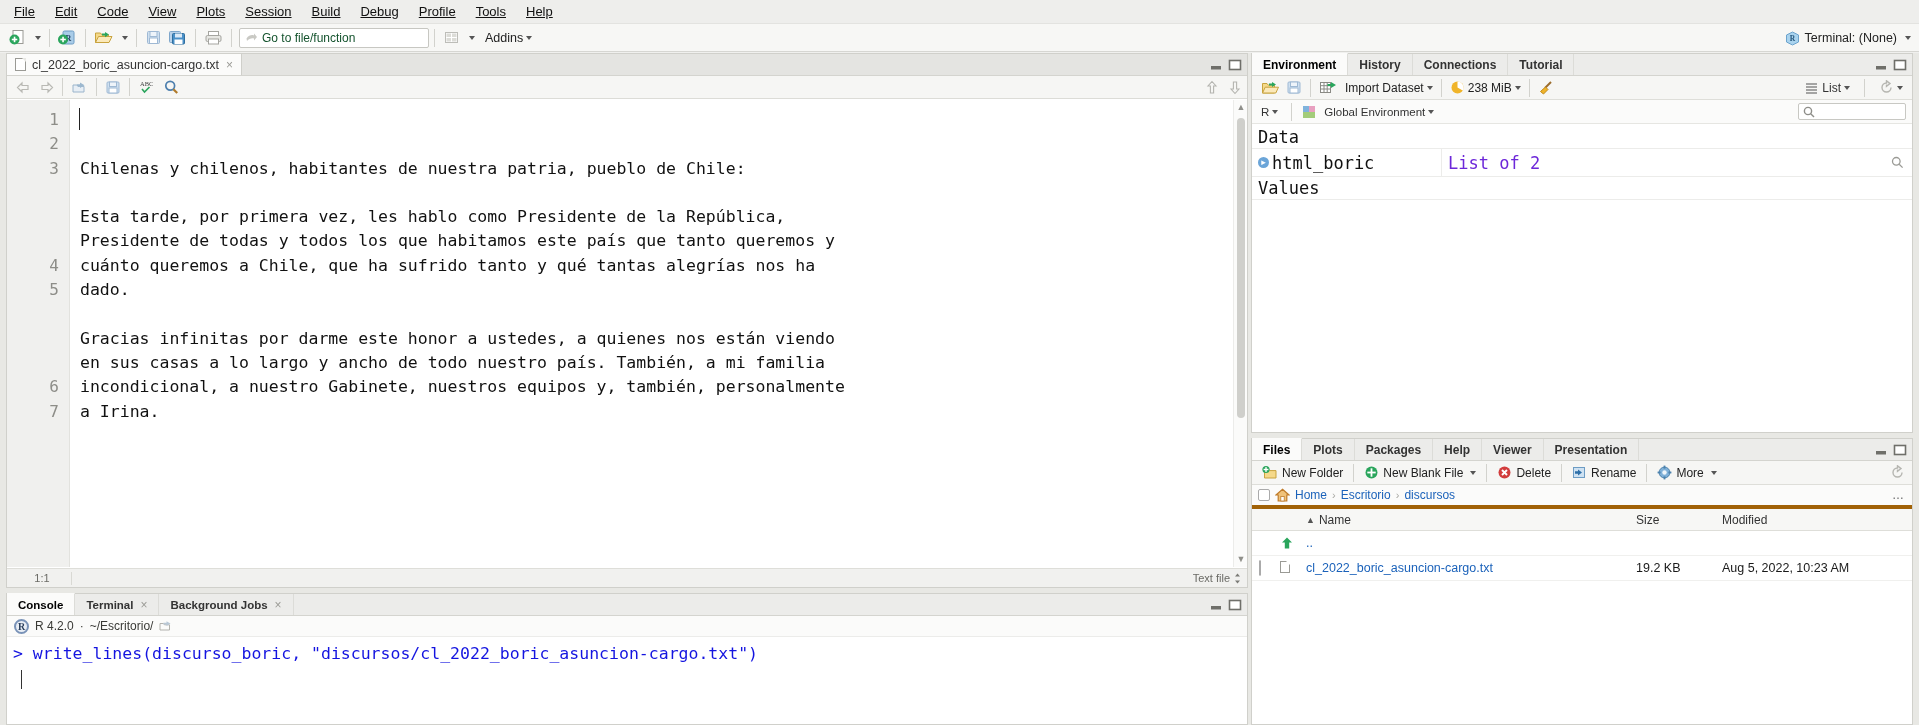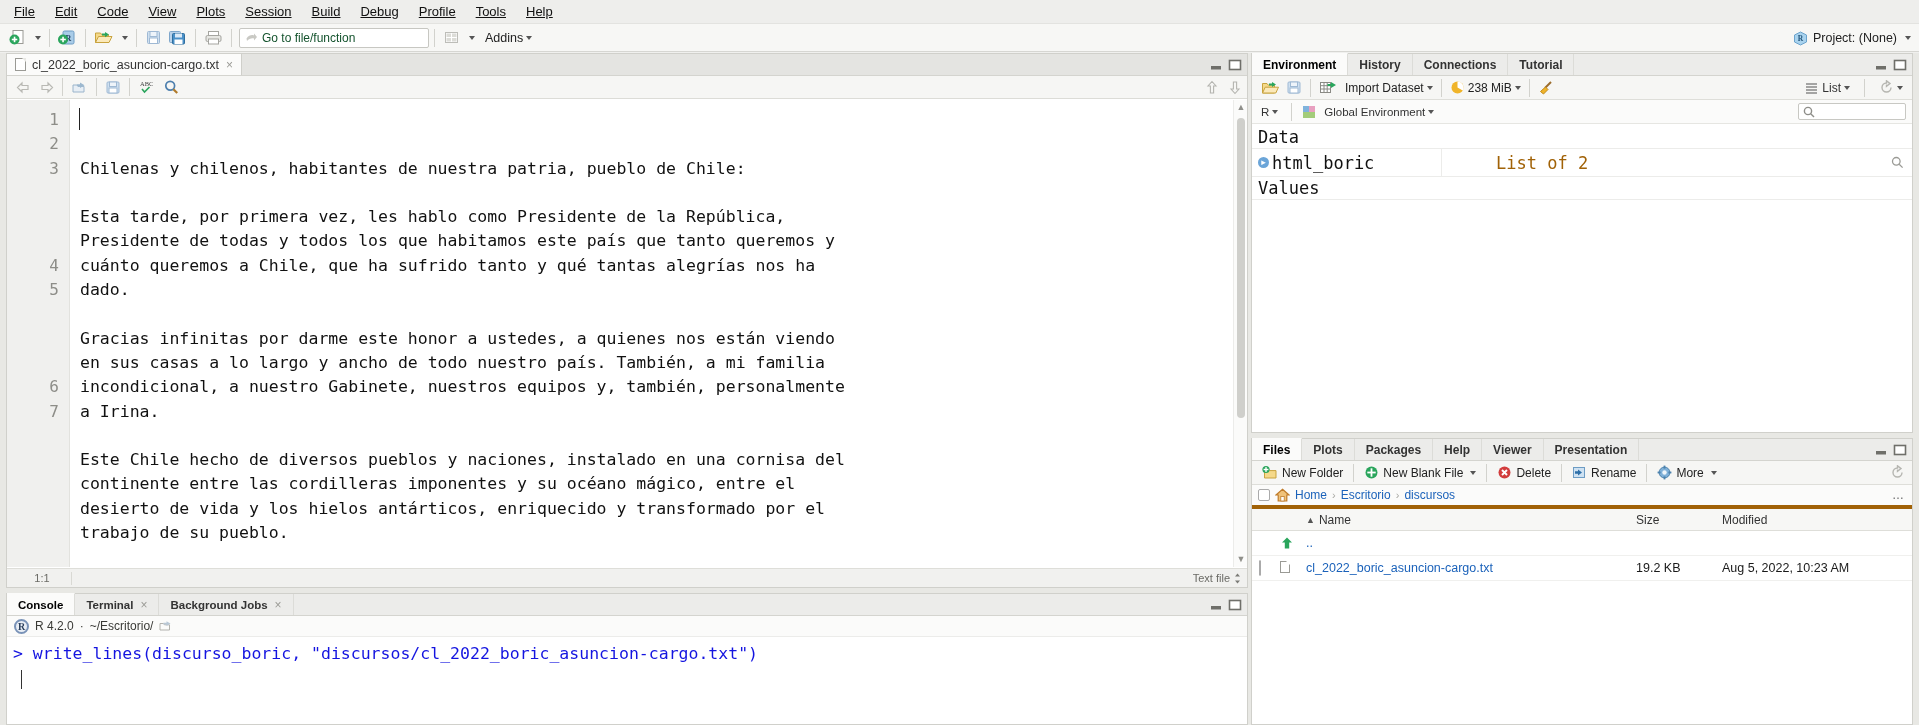--- a/index.html
+++ b/index.html
@@ -334,23 +334,23 @@
     padding-left: 6px;
     display: flex; align-items: center; gap: 3px;
     border-right: 1px solid #ececea;
     height: 100%;
     overflow: hidden; white-space: nowrap;
   }
   .env-row .eval {
     flex: 1;
     font-family: "DejaVu Sans Mono", "Liberation Mono", monospace;
     font-size: 17px;
-    color: #a16207;
+    color: #6d28d9;
     padding-left: 6px;
-    overflow: hidden; white-space: nowrap; margin-left: 48px;
+    overflow: hidden; white-space: nowrap;
   }
   .expand-dot {
     width: 11px; height: 11px; border-radius: 50%;
     background: #6ba5d8; color: #fff;
     font-size: 9px; line-height: 11px; text-align: center;
     font-family: "Liberation Sans", sans-serif;
     flex: none;
   }
   .env-row .magnifier { position: absolute; right: 8px; color: #9a9a95; font-size: 12px; }
 
@@ -513,21 +513,21 @@
   <div class="tb-btn">
     <span id="addins-label">Addins</span>
     <span class="caret"></span>
   </div>
 
   <div id="project-menu">
     <svg width="15" height="15" viewBox="0 0 15 15">
       <path d="M7.5 1 L13.5 4 L13.5 11 L7.5 14 L1.5 11 L1.5 4 z" fill="#a9d3ee" stroke="#6ba3cd"></path>
       <text x="7.5" y="10" font-size="7.5" font-family="serif" font-weight="bold" fill="#24567c" text-anchor="middle">R</text>
     </svg>
-    <span>Project: (None)</span>
+    <span>Terminal: (None)</span>
     <span class="caret"></span>
   </div>
 </div>
 
 <div id="workspace">
 
   <div class="pane" id="source-pane">
     <div class="tabbar" id="source-tabbar">
       <div class="tab" id="src-tab">
         <span class="file-glyph"></span>
@@ -611,24 +611,21 @@
           <div class="gnum" style="height: 24.3px;">6</div>
           <div class="gnum" style="height: 97.2px;">7</div>
         </div>
       <div id="code">
         <div style="white-space: pre;">Chilenas y chilenos, habitantes de nuestra patria, pueblo de Chile:</div><div style="white-space: pre;">&nbsp;</div><div style="white-space: pre;">Esta tarde, por primera vez, les hablo como Presidente de la República,
 Presidente de todas y todos los que habitamos este país que tanto queremos y
 cuánto queremos a Chile, que ha sufrido tanto y qué tantas alegrías nos ha
 dado.</div><div style="white-space: pre;">&nbsp;</div><div style="white-space: pre;">Gracias infinitas por darme este honor a ustedes, a quienes nos están viendo
 en sus casas a lo largo y ancho de todo nuestro país. También, a mi familia
 incondicional, a nuestro Gabinete, nuestros equipos y, también, personalmente
-a Irina.</div><div style="white-space: pre;">&nbsp;</div><div style="white-space: pre;">Este Chile hecho de diversos pueblos y naciones, instalado en una cornisa del
-continente entre las cordilleras imponentes y su océano mágico, entre el
-desierto de vida y los hielos antárticos, enriquecido y transformado por el
-trabajo de su pueblo.</div>
+a Irina.</div><div style="white-space: pre;">&nbsp;</div>
       <span class="cursor"></span></div>
     </div>
 
     <div id="src-vscroll">
       <div class="arr" style="top:0">▲</div>
       <div class="thumb"></div>
       <div class="arr" style="bottom:0">▼</div>
     </div>
 
     <div id="src-status">

